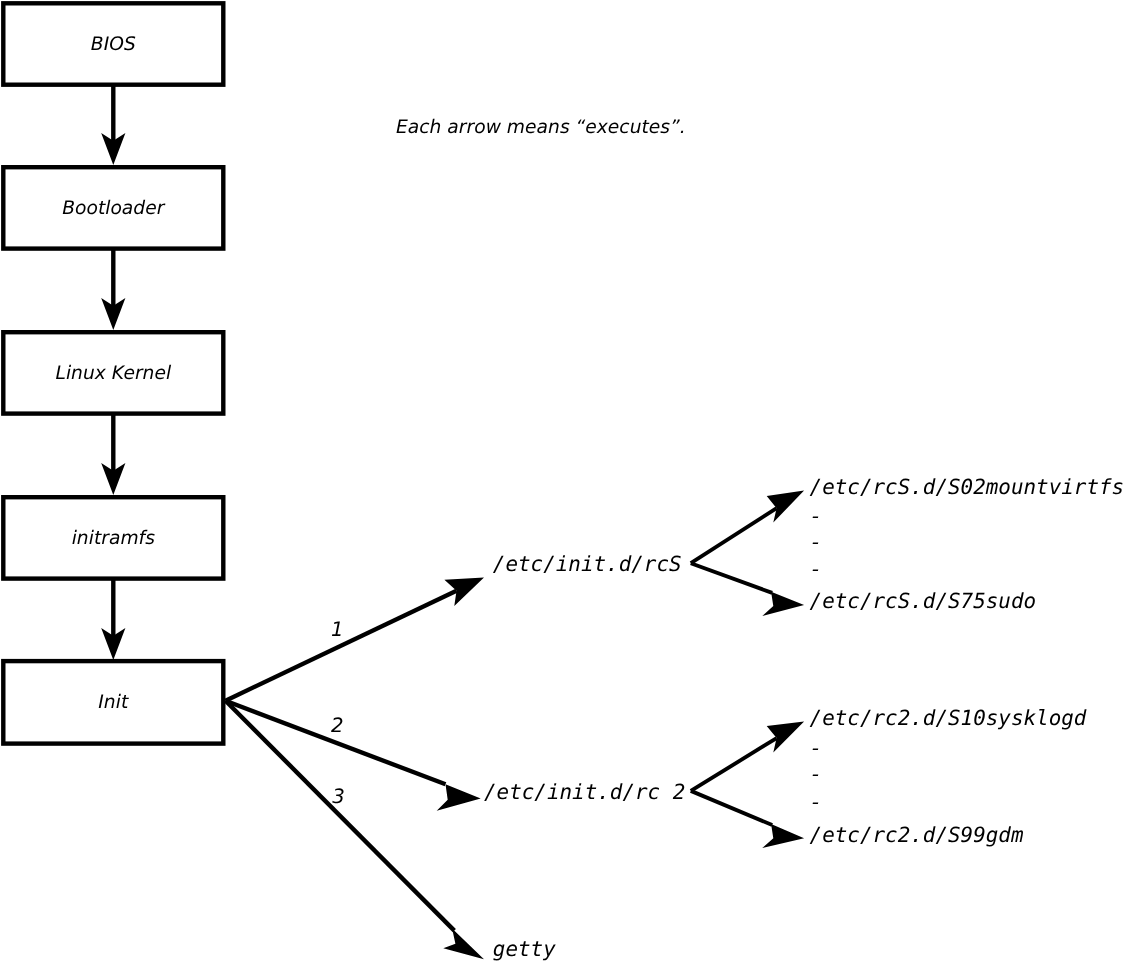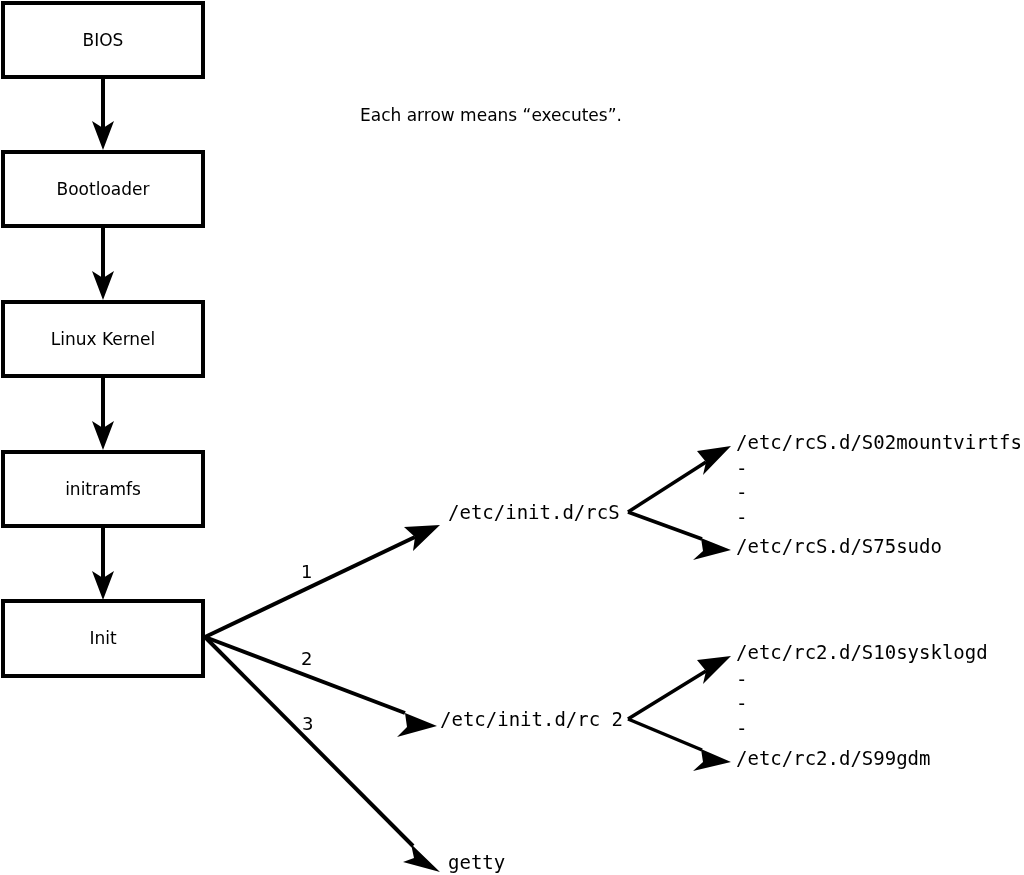--- a/index.html
+++ b/index.html
@@ -11,20 +11,21 @@
     width: 1024px;
     height: 875px;
     overflow: hidden;
     font-family: "Liberation Sans", sans-serif;
   }
   #diagram-root {
     position: relative;
     width: 1024px;
     height: 875px;
     background: #ffffff;
+    font-style: italic;
   }
   svg.diagram {
     display: block;
     width: 1024px;
     height: 875px;
   }
   .box-rect {
     fill: #ffffff;
     stroke: #000000;
     stroke-width: 4;

